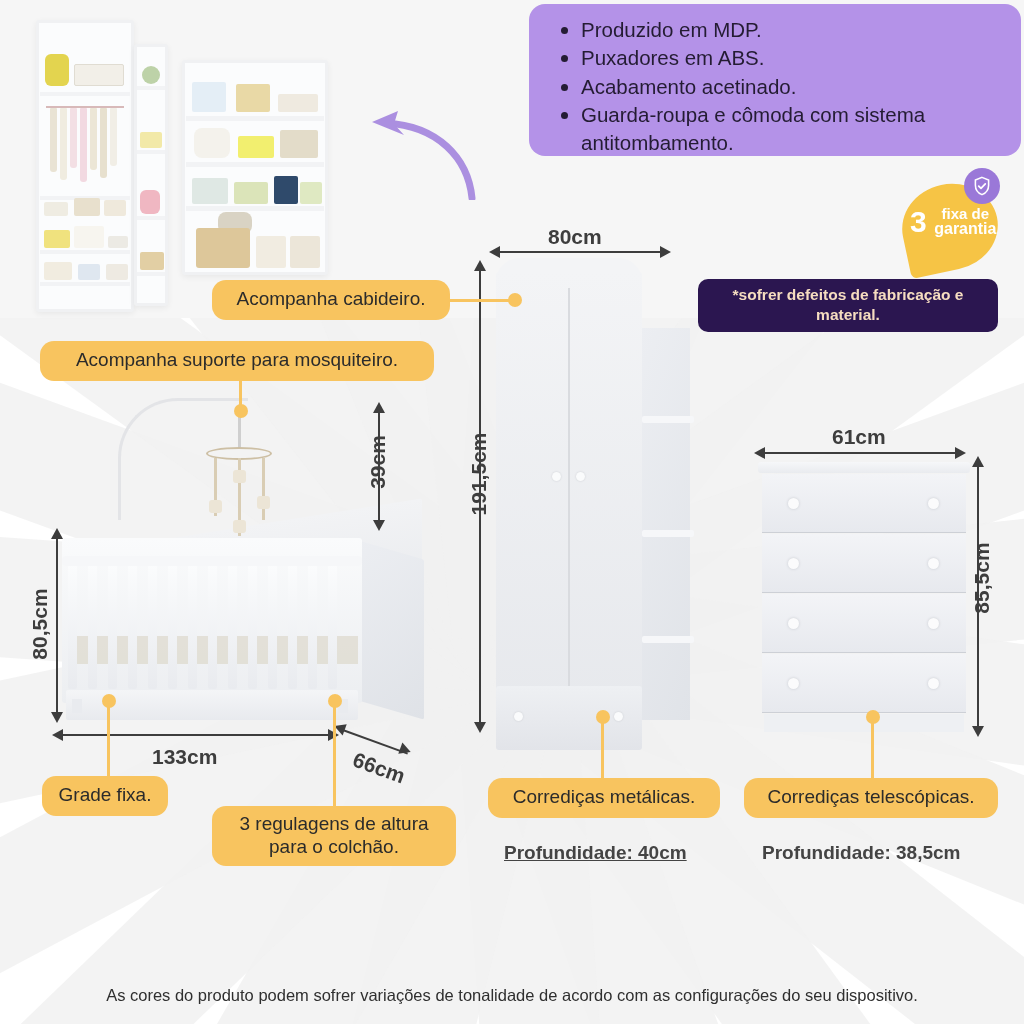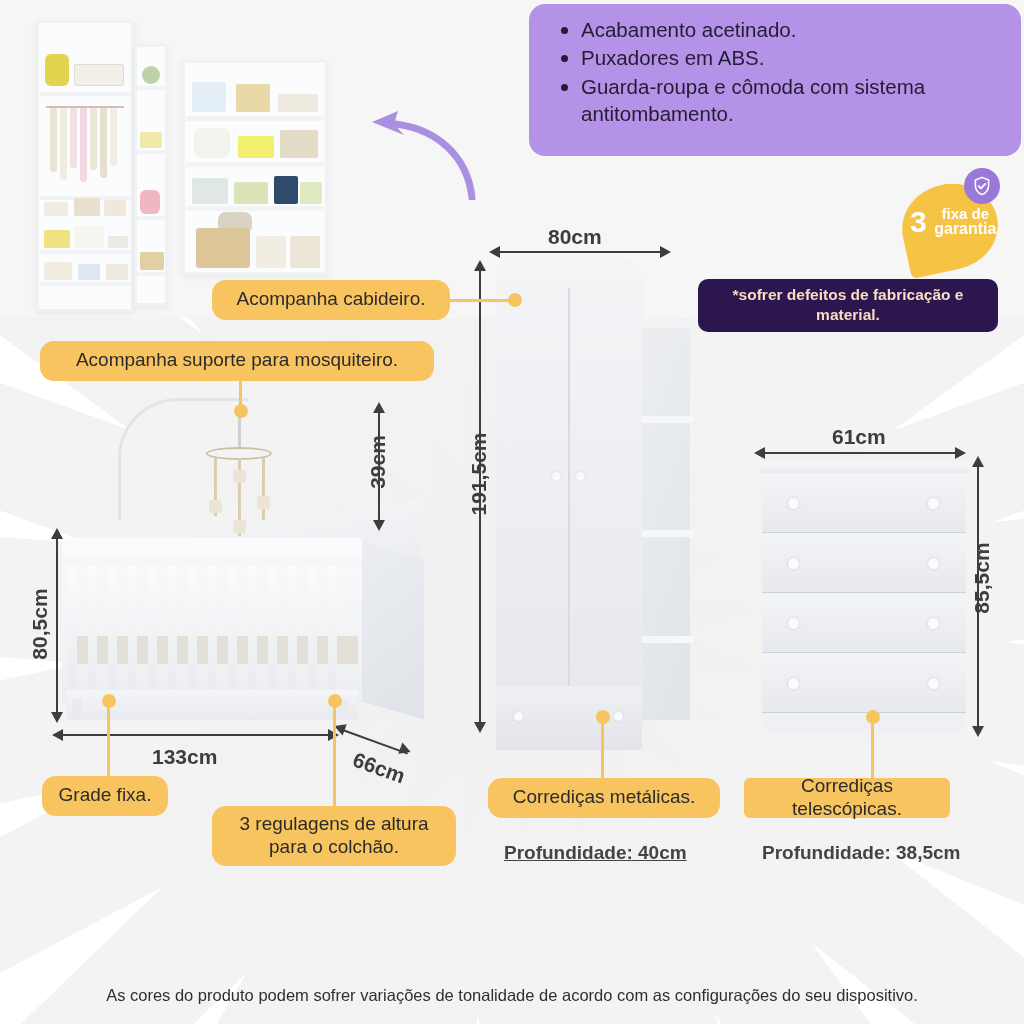--- a/index.html
+++ b/index.html
@@ -305,22 +305,23 @@
       <div class="ray" style="transform: rotate(200deg);"></div>
       <div class="ray" style="transform: rotate(216deg);"></div>
       <div class="ray" style="transform: rotate(232deg);"></div>
       <div class="ray" style="transform: rotate(248deg);"></div>
       <div class="ray" style="transform: rotate(264deg);"></div>
     </div>
   <div class="bg-band" style="top:0;height:318px;background:#f6f6f6;"></div>
 
   <div class="feature-box">
     <ul>
+      <li>Produzido em MDP.</li>
+      <li>Puxadores em ABS.</li>
       <li>Acabamento acetinado.</li>
-      <li>Puxadores em ABS.</li>
       <li>Guarda-roupa e cômoda com sistema antitombamento.</li>
     </ul>
   </div>
 
 
   <div class="badge">
     <div class="badge-blob"></div>
     <div class="badge-txt">
       <span class="badge-num">3</span>
       <span class="badge-l1">fixa de</span>
@@ -533,21 +534,21 @@
   <div class="dot" style="left:328px;top:694px;"></div>
   <div class="pill" style="left:212px;top:806px;width:244px;height:60px;">3 regulagens de altura
 para o colchão.</div>
 
   <div class="leader" style="left:601px;top:716px;width:3px;height:62px;"></div>
   <div class="dot" style="left:596px;top:710px;"></div>
   <div class="pill" style="left:488px;top:778px;width:232px;height:40px;">Corrediças metálicas.</div>
 
   <div class="leader" style="left:871px;top:716px;width:3px;height:62px;"></div>
   <div class="dot" style="left:866px;top:710px;"></div>
-  <div class="pill" style="left:744px;top:778px;width:206px;height:40px;border-radius:6px;">Corrediças telescópicas.</div>
+  <div class="pill" style="left:744px;top:778px;width:254px;height:40px;">Corrediças telescópicas.</div>
 
   <div class="depth" style="left:504px;top:842px;text-decoration:underline;">Profundidade: 40cm</div>
   <div class="depth" style="left:762px;top:842px;">Profundidade: 38,5cm</div>
 
 
   <div class="disclaimer">As cores do produto podem sofrer variações de tonalidade de acordo com as configurações do seu dispositivo.</div>
 
 </div>
 
 </body></html>

